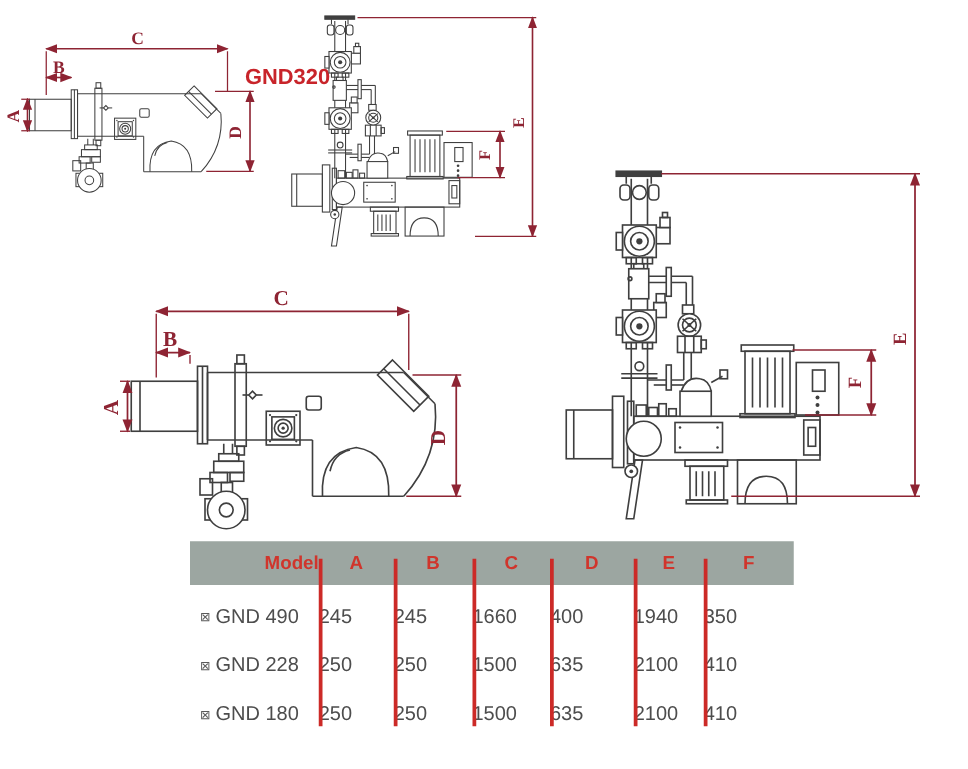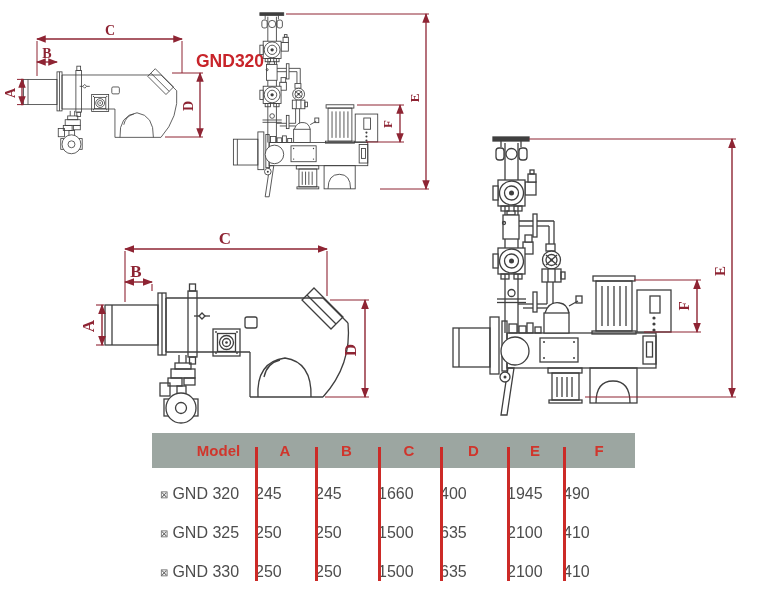--- a/index.html
+++ b/index.html
@@ -7,21 +7,21 @@
           font-family:"Liberation Sans",sans-serif;}
   svg.drawing{position:absolute;overflow:visible;}
   
   .dimlbl{font-family:"Liberation Serif",serif;font-weight:bold;fill:#8e2433;}
   .model-label{font-family:"Liberation Sans",sans-serif;font-weight:bold;fill:#c8242a;}
   
   .spec-table{position:absolute;left:152px;top:433px;width:483px;height:160px;}
   .thead{display:grid;grid-template-columns:103px 60px 63px 62px 67px 56px 72px;
          background:#9ca6a1;height:35px;align-items:center;}
   .thead .th{color:#d0352c;font-size:15px;font-weight:bold;text-align:center;}
-  .thead .c-model{text-align:center;padding-left:30px;}
+  .thead .c-model{text-align:right;padding-left:30px;}
   .trow{display:grid;grid-template-columns:103px 60px 63px 62px 67px 56px 72px;
         height:26px;align-items:center;margin-top:13px;}
   .trow .td{color:#4d4d4d;font-size:16px;}
   .trow .c-model{text-align:left;padding-left:8px;white-space:nowrap;}
   .glyph{font-size:10px;margin-right:4px;position:relative;top:-1px;color:#5a5a5a;}
   .vline{position:absolute;top:14px;width:3px;height:134px;background:#cc2a27;}
 </style>
 </head>
 <body>
 
@@ -283,41 +283,41 @@
       <div class="th c-model">Model</div>
       <div class="th">A</div>
       <div class="th">B</div>
       <div class="th">C</div>
       <div class="th">D</div>
       <div class="th">E</div>
       <div class="th">F</div>
     </div>
 
     <div class="trow">
-      <div class="td c-model"><span class="glyph">⊠</span><span>GND 320</span></div>
+      <div class="td c-model"><span class="glyph">⊠</span><span>GND 490</span></div>
       <div class="td">245</div>
       <div class="td">245</div>
       <div class="td">1660</div>
       <div class="td">400</div>
-      <div class="td">1945</div>
-      <div class="td">490</div>
+      <div class="td">1940</div>
+      <div class="td">350</div>
     </div>
 
     <div class="trow">
-      <div class="td c-model"><span class="glyph">⊠</span><span>GND 325</span></div>
+      <div class="td c-model"><span class="glyph">⊠</span><span>GND 228</span></div>
       <div class="td">250</div>
       <div class="td">250</div>
       <div class="td">1500</div>
       <div class="td">635</div>
       <div class="td">2100</div>
       <div class="td">410</div>
     </div>
 
     <div class="trow">
-      <div class="td c-model"><span class="glyph">⊠</span><span>GND 330</span></div>
+      <div class="td c-model"><span class="glyph">⊠</span><span>GND 180</span></div>
       <div class="td">250</div>
       <div class="td">250</div>
       <div class="td">1500</div>
       <div class="td">635</div>
       <div class="td">2100</div>
       <div class="td">410</div>
     </div>
 
     <div class="vline" style="left:103px"></div>
     <div class="vline" style="left:163px"></div>

